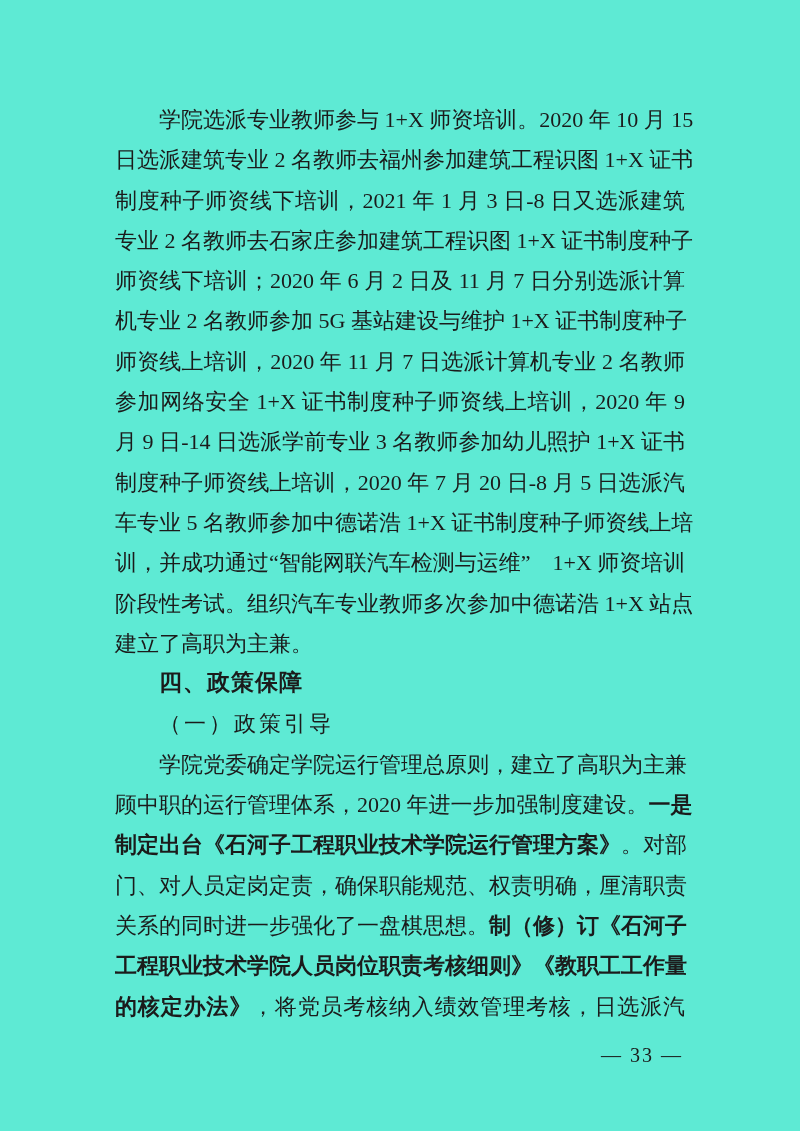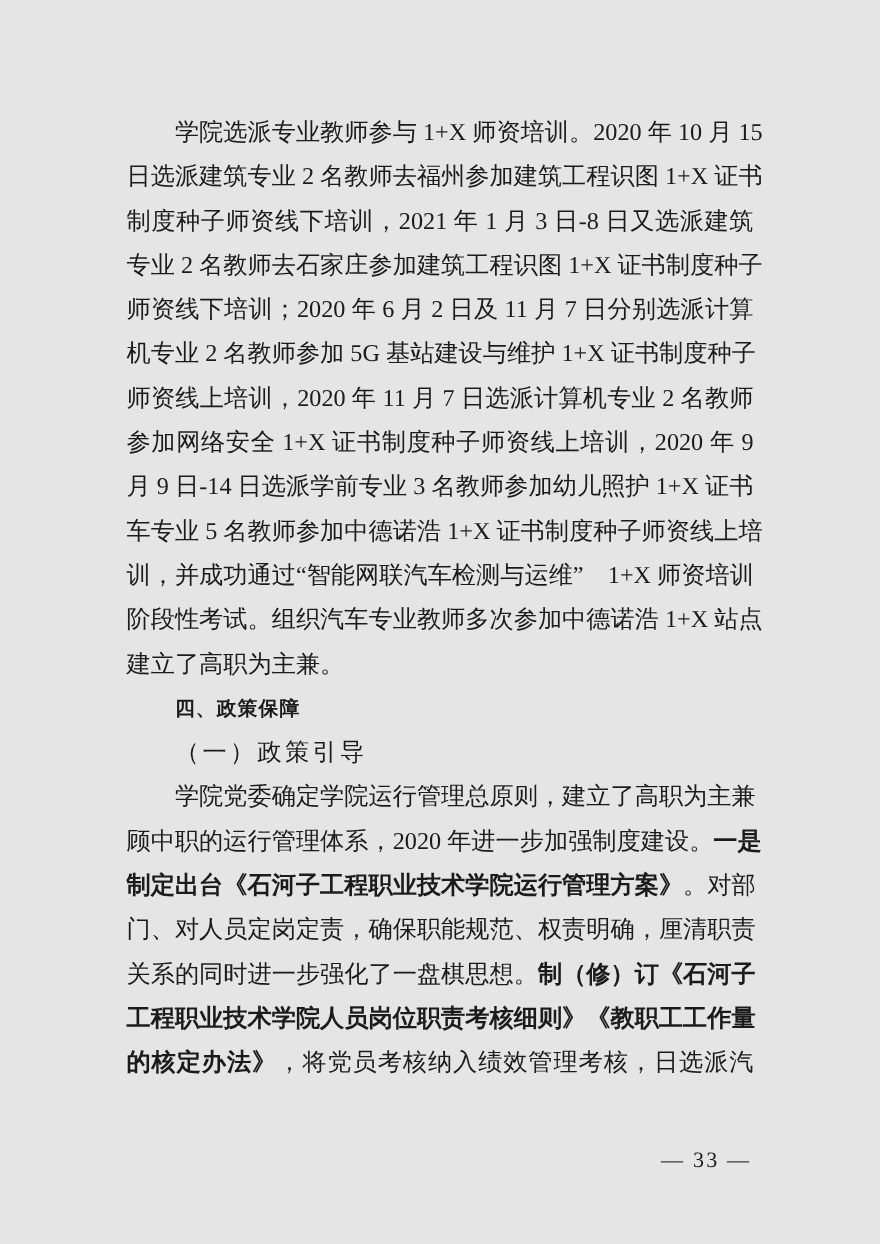--- a/index.html
+++ b/index.html
@@ -4,21 +4,21 @@
 <style>
   html, body {
     margin: 0;
     padding: 0;
     background: #ffffff;
   }
   .page {
     position: relative;
     width: 800px;
     height: 1131px;
-    background: #e5e5e5;
+    background: #5eead4;
     overflow: hidden;
     font-family: "Liberation Serif", "DejaVu Serif", serif;
     color: #1b1b1b;
   }
   .content {
     position: absolute;
     left: 115px;
     top: 100px;
     width: 570px;
   }
@@ -31,23 +31,23 @@
     white-space: nowrap;
   }
   .line.no-justify {
     text-align: left;
     text-align-last: left;
   }
   .line.indent {
     text-indent: 44px;
   }
   .line.heading {
-    font-family: Liberation Serif, serif;
+    font-family: Liberation Mono, monospace;
     font-weight: 700;
-    font-size: 18px;
+    font-size: 23px;
     letter-spacing: 1px;
   }
   .line.subheading {
     font-family: "Liberation Serif", "DejaVu Serif", serif;
     font-weight: 400;
     font-size: 22px;
     letter-spacing: 3px;
     text-align: right;
   }
   .line .bold {
@@ -70,20 +70,21 @@
   <div class="content">
       <div class="line body indent"><span>学院选派专业教师参与 1+X 师资培训。2020 年 10 月 15</span></div>
       <div class="line body"><span>日选派建筑专业 2 名教师去福州参加建筑工程识图 1+X 证书</span></div>
       <div class="line body"><span>制度种子师资线下培训，2021 年 1 月 3 日-8 日又选派建筑</span></div>
       <div class="line body"><span>专业 2 名教师去石家庄参加建筑工程识图 1+X 证书制度种子</span></div>
       <div class="line body"><span>师资线下培训；2020 年 6 月 2 日及 11 月 7 日分别选派计算</span></div>
       <div class="line body"><span>机专业 2 名教师参加 5G 基站建设与维护 1+X 证书制度种子</span></div>
       <div class="line body"><span>师资线上培训，2020 年 11 月 7 日选派计算机专业 2 名教师</span></div>
       <div class="line body"><span>参加网络安全 1+X 证书制度种子师资线上培训，2020 年 9</span></div>
       <div class="line body"><span>月 9 日-14 日选派学前专业 3 名教师参加幼儿照护 1+X 证书</span></div>
+      <div class="line body"><span>制度种子师资线上培训，2020 年 7 月 20 日-8 月 5 日选派汽</span></div>
       <div class="line body"><span>车专业 5 名教师参加中德诺浩 1+X 证书制度种子师资线上培</span></div>
       <div class="line body"><span>训，并成功通过“智能网联汽车检测与运维”　1+X 师资培训</span></div>
       <div class="line body"><span>阶段性考试。组织汽车专业教师多次参加中德诺浩 1+X 站点</span></div>
       <div class="line body no-justify"><span>建立了高职为主兼。</span></div>
       <div class="line heading indent no-justify"><span class="bold">四、政策保障</span></div>
       <div class="line subheading indent no-justify"><span>（一）政策引导</span></div>
       <div class="line body indent"><span>学院党委确定学院运行管理总原则，建立了高职为主兼</span></div>
       <div class="line body"><span>顾中职的运行管理体系，2020 年进一步加强制度建设。</span><span class="bold">一是</span></div>
       <div class="line body"><span class="bold">制定出台《石河子工程职业技术学院运行管理方案》</span><span>。对部</span></div>
       <div class="line body"><span>门、对人员定岗定责，确保职能规范、权责明确，厘清职责</span></div>

